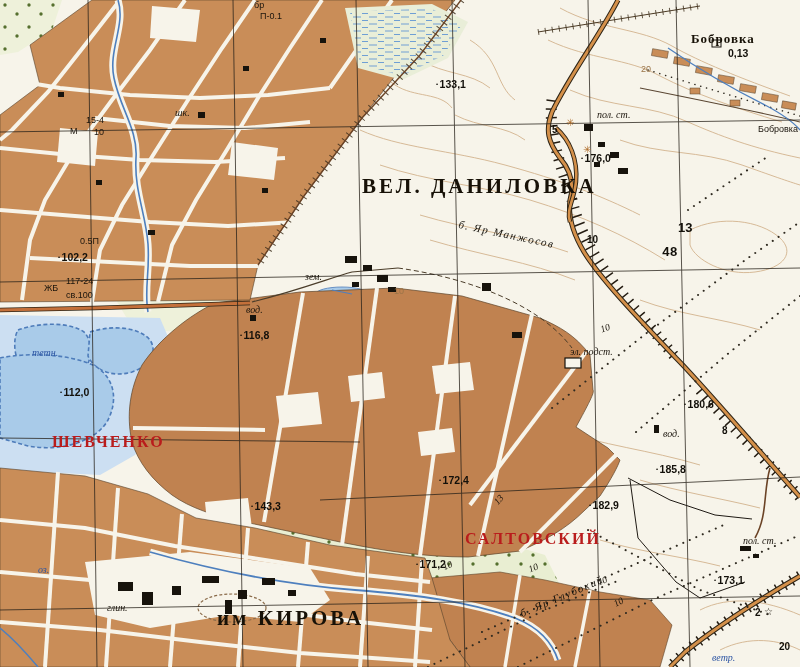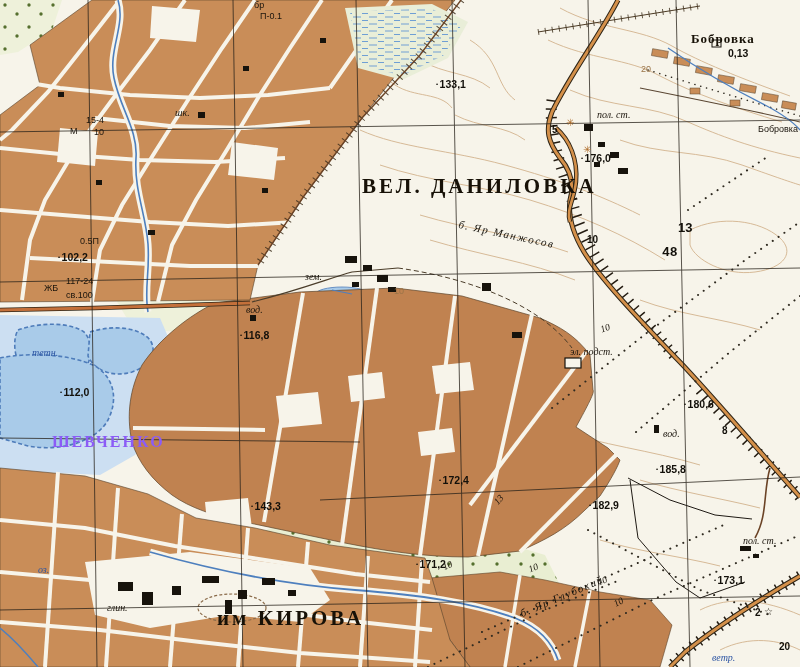--- a/index.html
+++ b/index.html
@@ -2,21 +2,21 @@
 <html><head>
 <meta charset="utf-8">
 <style>
   html,body{margin:0;padding:0;background:#888;}
   #map{position:relative;width:800px;height:667px;overflow:hidden;background:#f7f4ea;
        font-family:"Liberation Serif",serif;}
   #map svg{position:absolute;left:0;top:0;}
   #labels{position:absolute;left:0;top:0;width:800px;height:667px;}
   .map-label{position:absolute;white-space:nowrap;transform-origin:0 0;line-height:1;}
   .town-lg{font:bold 21px "Liberation Serif",serif;letter-spacing:3px;color:#171107;}
-  .town-md{font:bold 16px "Liberation Serif",serif;letter-spacing:2px;color:#8b5cf6;}
+  .town-md{font:bold 16px "Liberation Serif",serif;letter-spacing:2px;color:#b91c1c;}
   .town-sm{font:bold 13px "Liberation Serif",serif;letter-spacing:1px;color:#171107;}
   .elev{font:bold 10.5px "Liberation Sans",sans-serif;color:#13100a;}
   .elev::before{content:"•";font-size:6px;vertical-align:2px;margin-right:1.5px;}
   .nodot::before{content:"";margin:0;}
   .note{font:italic 10px "Liberation Serif",serif;color:#1a140c;}
   .tech{font:9px "Liberation Sans",sans-serif;color:#1a140c;}
   .note-blue{font:italic 10px "Liberation Serif",serif;color:#2d55a3;}
   .ravine{font:italic 11px "Liberation Serif",serif;letter-spacing:1.5px;color:#15120c;}
   .roadnum{font:bold 10px "Liberation Sans",sans-serif;color:#13100a;}
   .gridnum{font:600 13px "Liberation Sans",sans-serif;color:#13100a;}
@@ -269,20 +269,21 @@
     <rect x="512" y="332" width="10" height="6"></rect>
   </g>
   <rect x="565" y="358" width="16" height="10" fill="#f7f4ea" stroke="#17130c" stroke-width="1.2"></rect>
   <rect x="712" y="40" width="9" height="7" fill="#f7f4ea" stroke="#17130c" stroke-width="1"></rect>
 </svg>
 
 <div id="labels">
       <span class="map-label town-lg" style="left: 217px; top: 606px;">им КИРОВА</span>
       <span class="map-label town-lg" style="left: 362px; top: 174px;">ВЕЛ. ДАНИЛОВКА</span>
       <span class="map-label town-md" style="left: 52px; top: 433px;">ШЕВЧЕНКО</span>
+      <span class="map-label town-md" style="left: 465px; top: 530px;">САЛТОВСКИЙ</span>
       <span class="map-label town-sm" style="left: 691px; top: 31px;">Бобровка</span>
       <span class="map-label tech" style="left: 758px; top: 124px;">Бобровка</span>
       <span class="map-label elev" style="left: 436px; top: 78px;">133,1</span>
       <span class="map-label elev" style="left: 581px; top: 152px;">176,0</span>
       <span class="map-label elev" style="left: 58px; top: 251px;">102,2</span>
       <span class="map-label elev" style="left: 240px; top: 329px;">116,8</span>
       <span class="map-label elev" style="left: 60px; top: 386px;">112,0</span>
       <span class="map-label elev" style="left: 251px; top: 500px;">143,3</span>
       <span class="map-label elev" style="left: 427px; top: 474px; margin-left: 12px;">172,4</span>
       <span class="map-label elev" style="left: 416px; top: 558px;">171,2</span>

